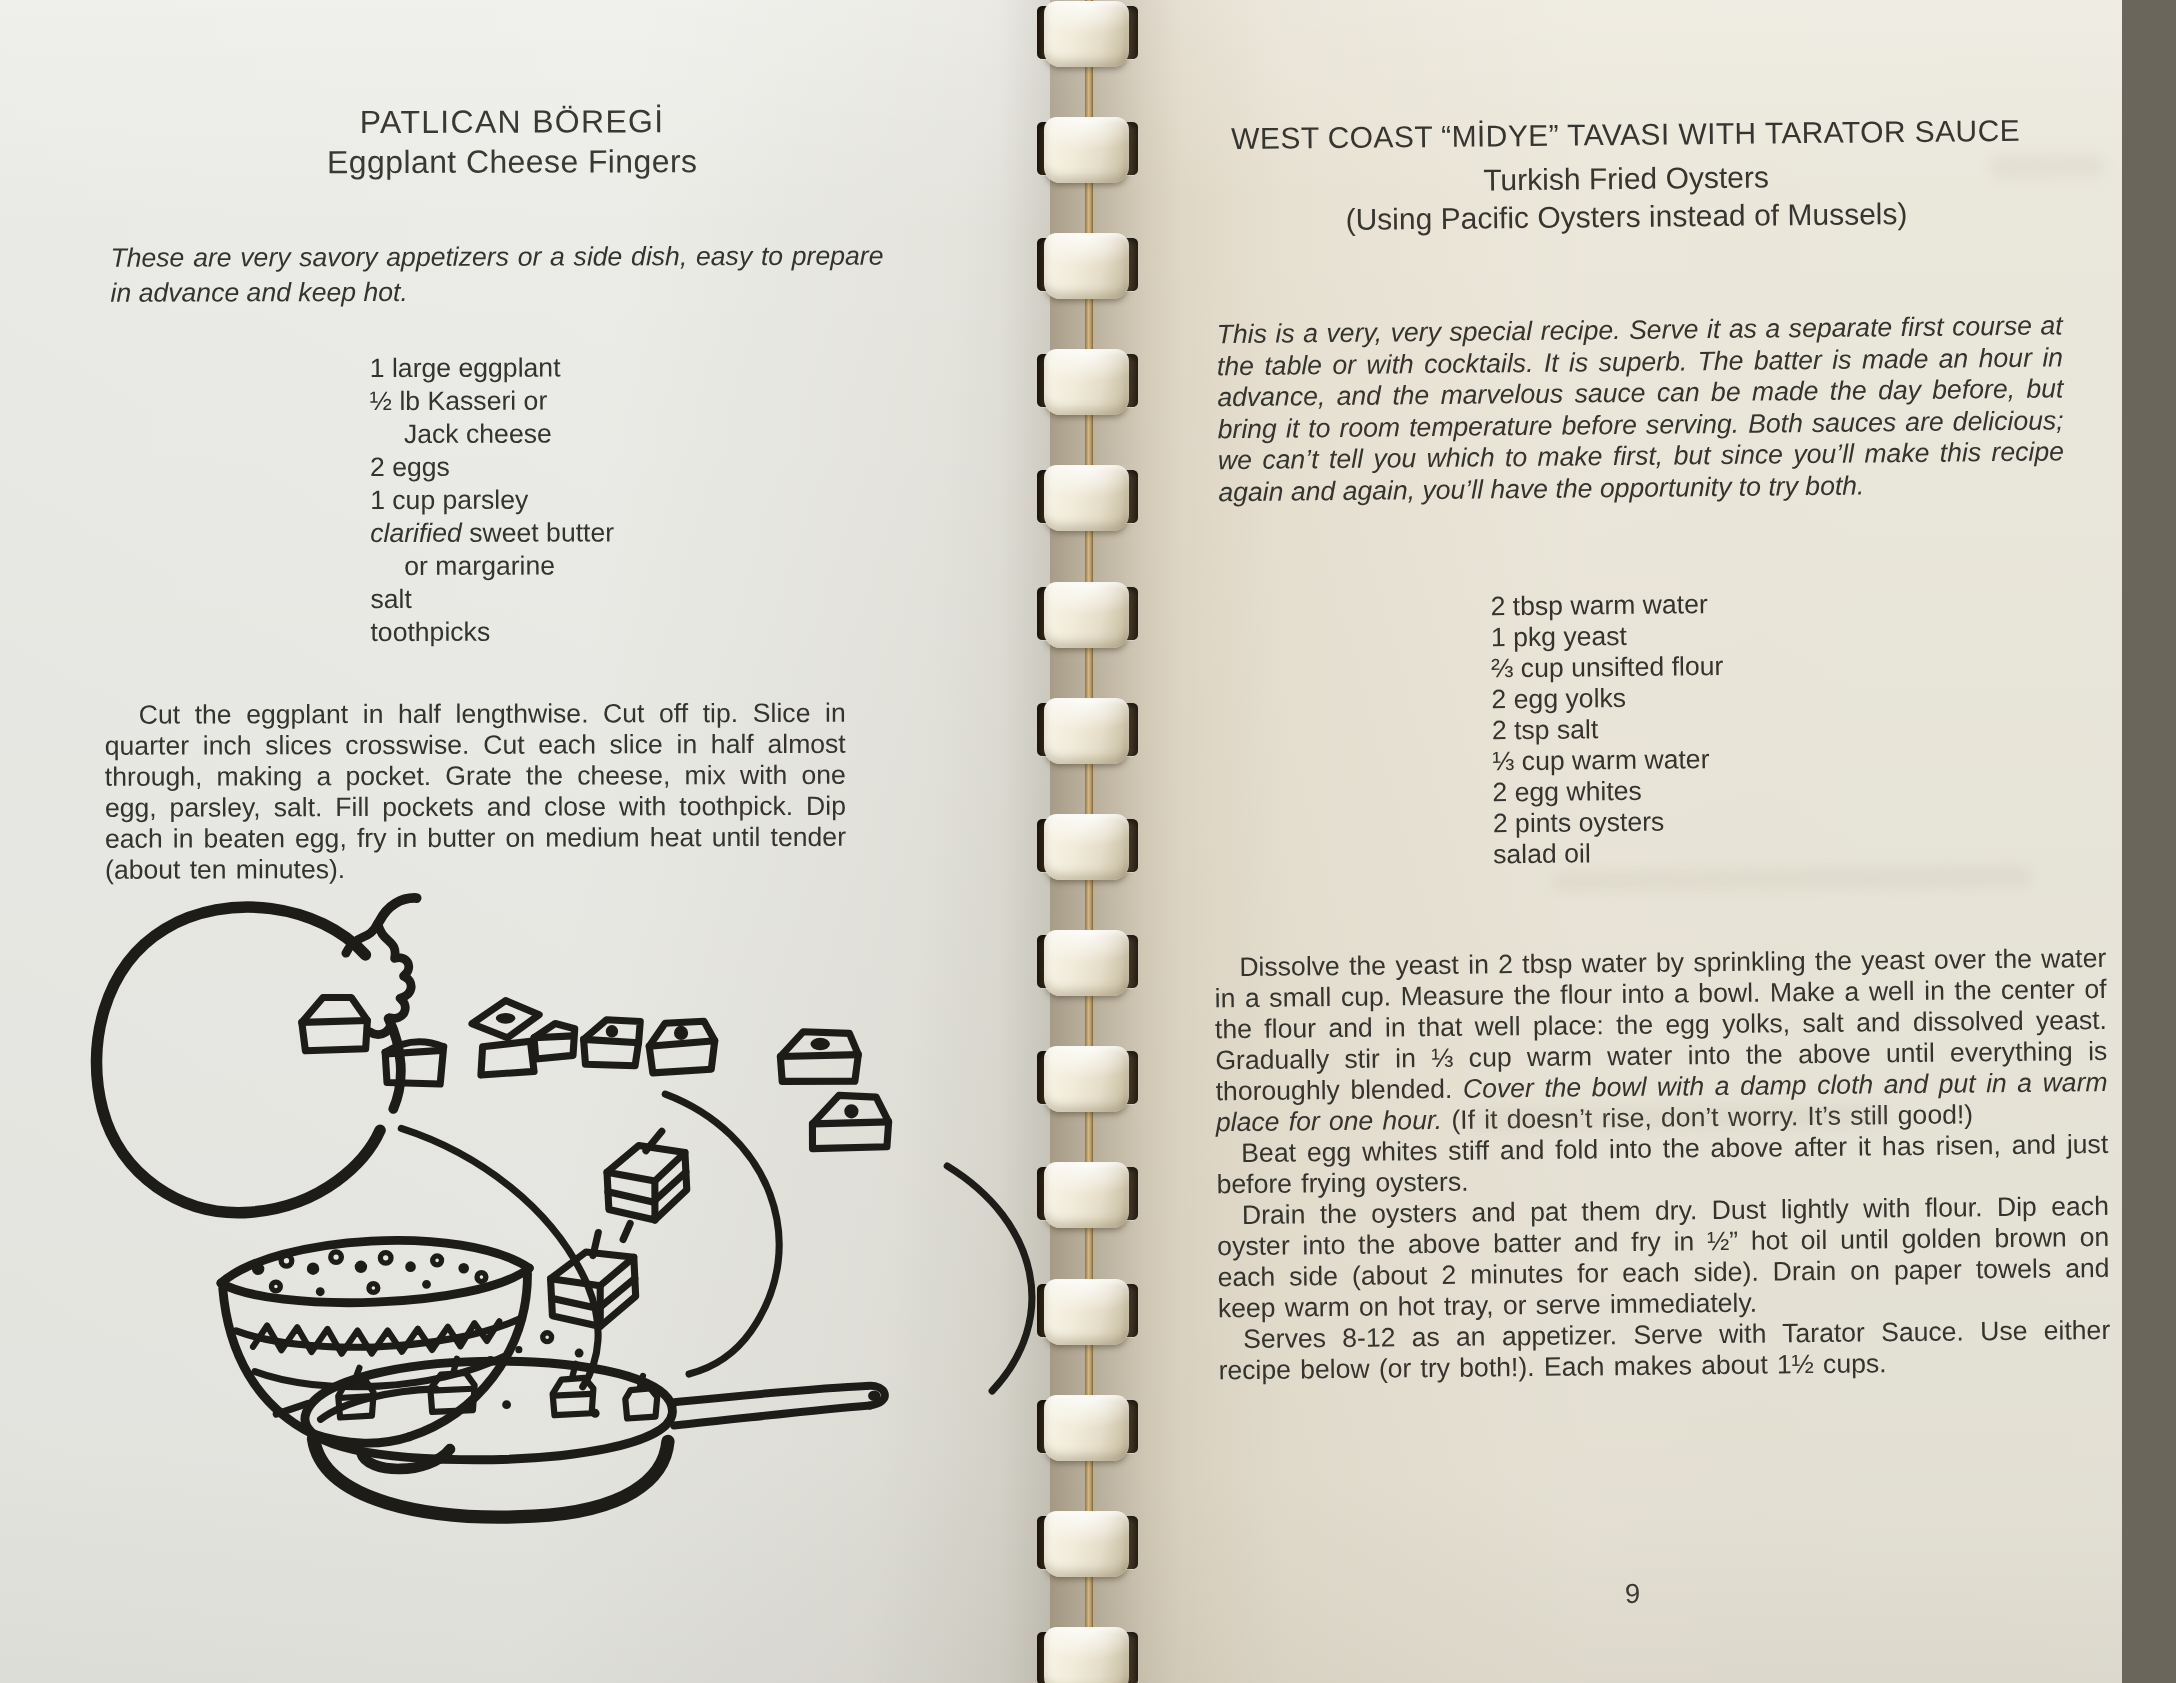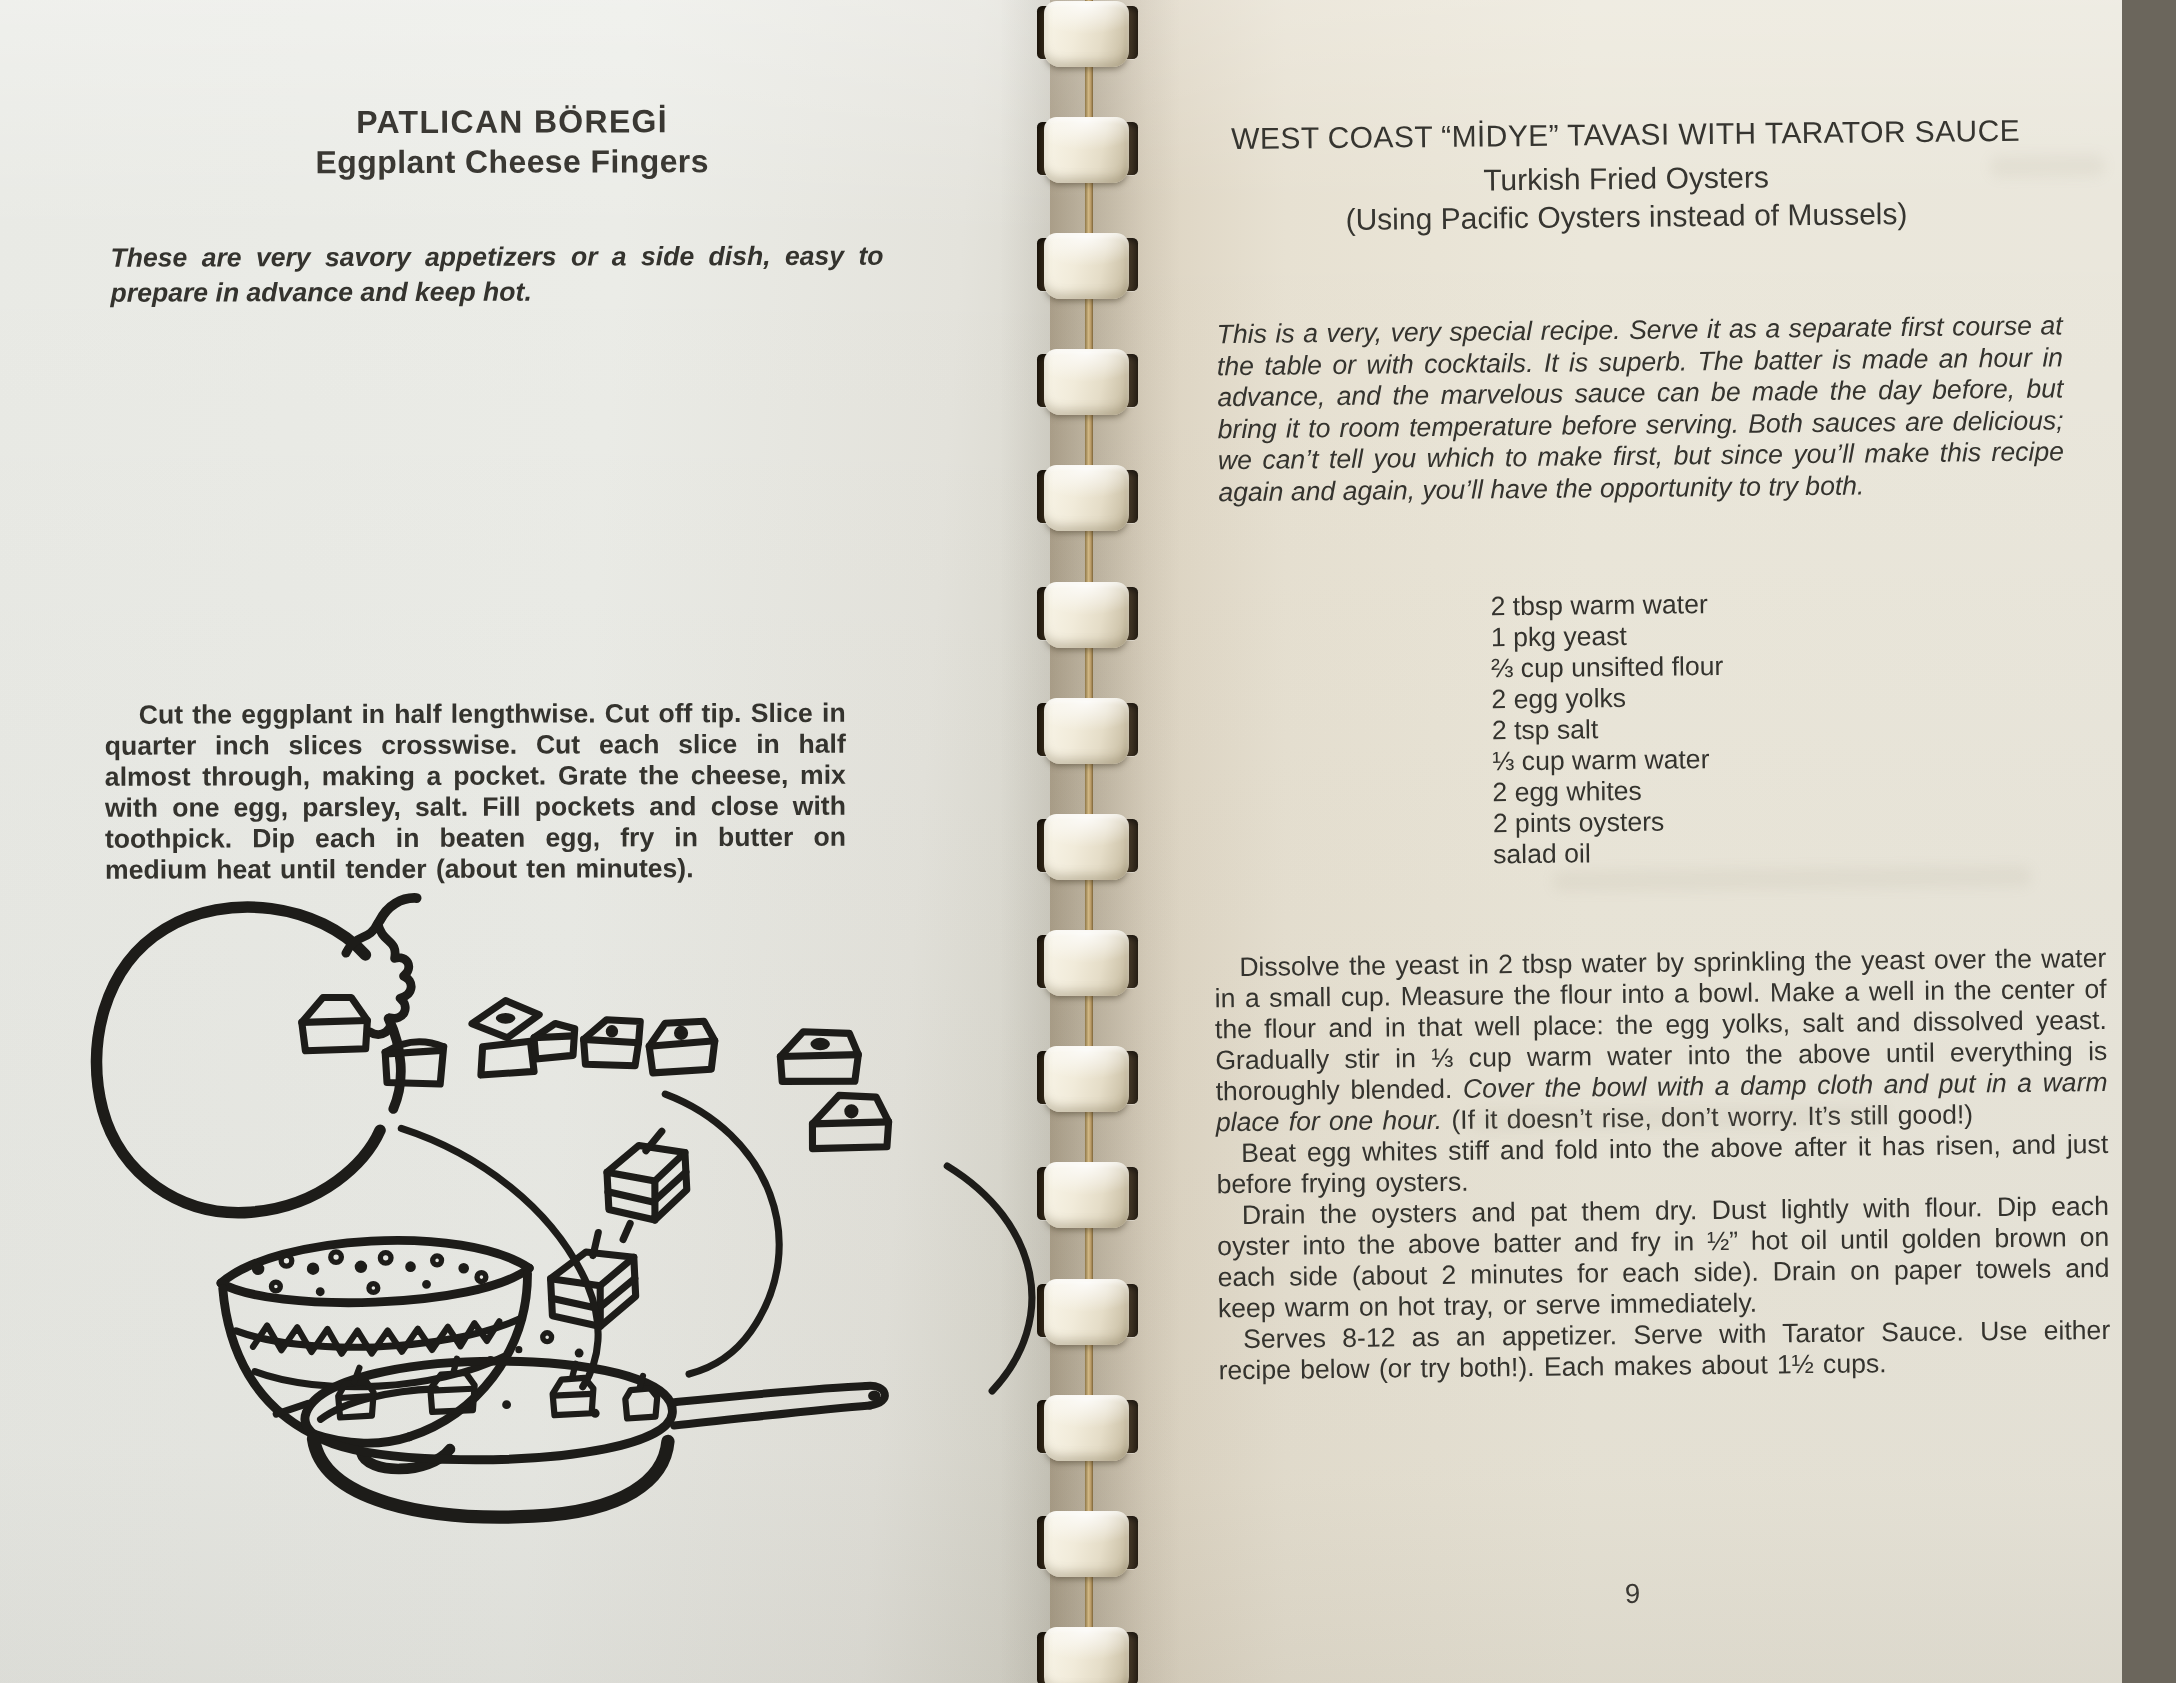--- a/index.html
+++ b/index.html
@@ -8,21 +8,20 @@
     font-family:"Liberation Sans","DejaVu Sans",sans-serif;
     color:#34332e;
     -webkit-font-smoothing:antialiased;
   }
   .page{position:absolute;top:0;height:1684px;}
   .page.left{
     left:0;width:1105px;
     background:
       linear-gradient(180deg, rgba(255,255,255,.28) 0%, rgba(255,255,255,0) 14%, rgba(40,36,24,.035) 86%, rgba(40,36,24,.07) 100%),
       linear-gradient(94deg, #e9eae5 0%, #ebece7 52%, #e4e3dc 80%, #d6d4c9 94%, #c6c3b6 100%);
-    font-weight: bold;
   }
   .page.right{
     left:1050px;width:1072px;
     background:
       linear-gradient(180deg, rgba(255,255,255,.22) 0%, rgba(255,255,255,0) 12%, rgba(50,44,28,.04) 88%, rgba(50,44,28,.08) 100%),
       linear-gradient(90deg, #b3a791 0%, #cdc3af 3%, #ddd4c2 9%, #e7e1d2 22%, #ebe7da 50%, #eae7dc 100%);
   }
   .lp-content{position:absolute;inset:0;transform:rotate(-0.15deg);transform-origin:0 50%;}
   .rp-content{position:absolute;inset:0;transform:rotate(-0.6deg);transform-origin:0 50%;}
 
@@ -77,20 +76,31 @@
 <body>
 
 <div id="stage">
 
   <div class="page left">
     <div class="lp-content">
       <div class="lp-title">PATLICAN BÖREGİ</div>
       <div class="lp-sub">Eggplant Cheese Fingers</div>
       <p class="lp-intro">These are very savory appetizers or a side dish, easy to prepare in advance and keep hot.</p>
 
+      <div class="lp-ing">
+        <div class="ing-line">1 large eggplant</div>
+        <div class="ing-line">½ lb Kasseri or</div>
+        <div class="ing-line indent">Jack cheese</div>
+        <div class="ing-line">2 eggs</div>
+        <div class="ing-line">1 cup parsley</div>
+        <div class="ing-line"><em>clarified</em><span> sweet butter</span></div>
+        <div class="ing-line indent">or margarine</div>
+        <div class="ing-line">salt</div>
+        <div class="ing-line">toothpicks</div>
+      </div>
 
       <p class="lp-body">Cut the eggplant in half lengthwise. Cut off tip. Slice in quarter inch slices crosswise. Cut each slice in half almost through, making a pocket. Grate the cheese, mix with one egg, parsley, salt. Fill pockets and close with toothpick. Dip each in beaten egg, fry in butter on medium heat until tender (about ten minutes).</p>
 
       <svg class="ill" viewBox="0 0 1180 790">
         <g stroke-width="13">
           <path d="M 352 98 C 300 40 196 26 126 68 C 56 110 36 200 55 272 C 74 344 142 394 222 388 C 302 382 352 332 368 296"></path>
           <path d="M 378 170 C 393 202 397 240 383 272" stroke-width="11"></path>
           <path d="M 330 96 C 342 72 356 84 366 62 C 371 86 389 80 385 102 C 399 98 407 112 395 122 C 407 127 407 143 391 147 C 403 157 395 173 379 169 C 385 183 369 193 357 185" stroke-width="10"></path>
           <path d="M 368 60 C 377 42 393 33 410 34" stroke-width="11"></path>
         </g>

